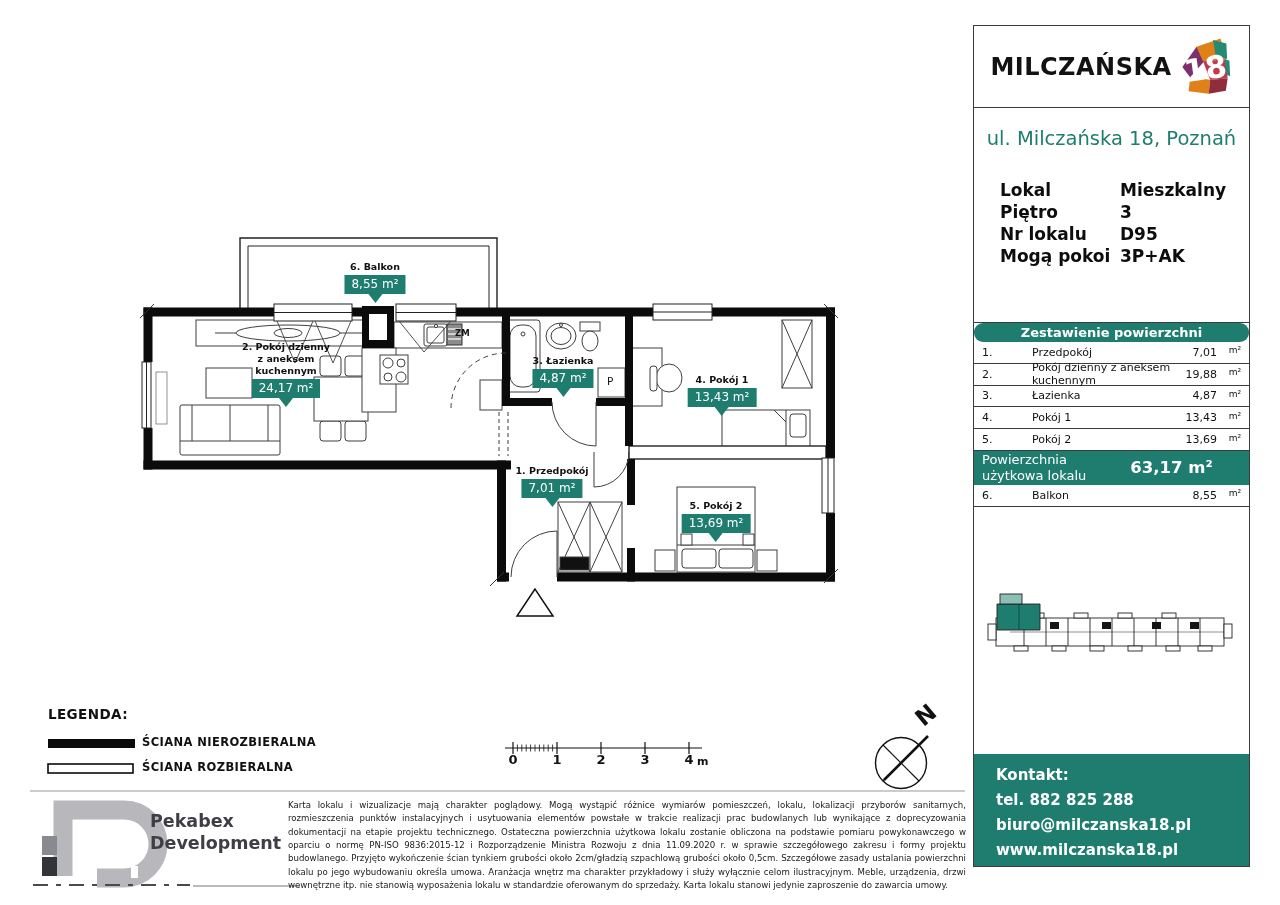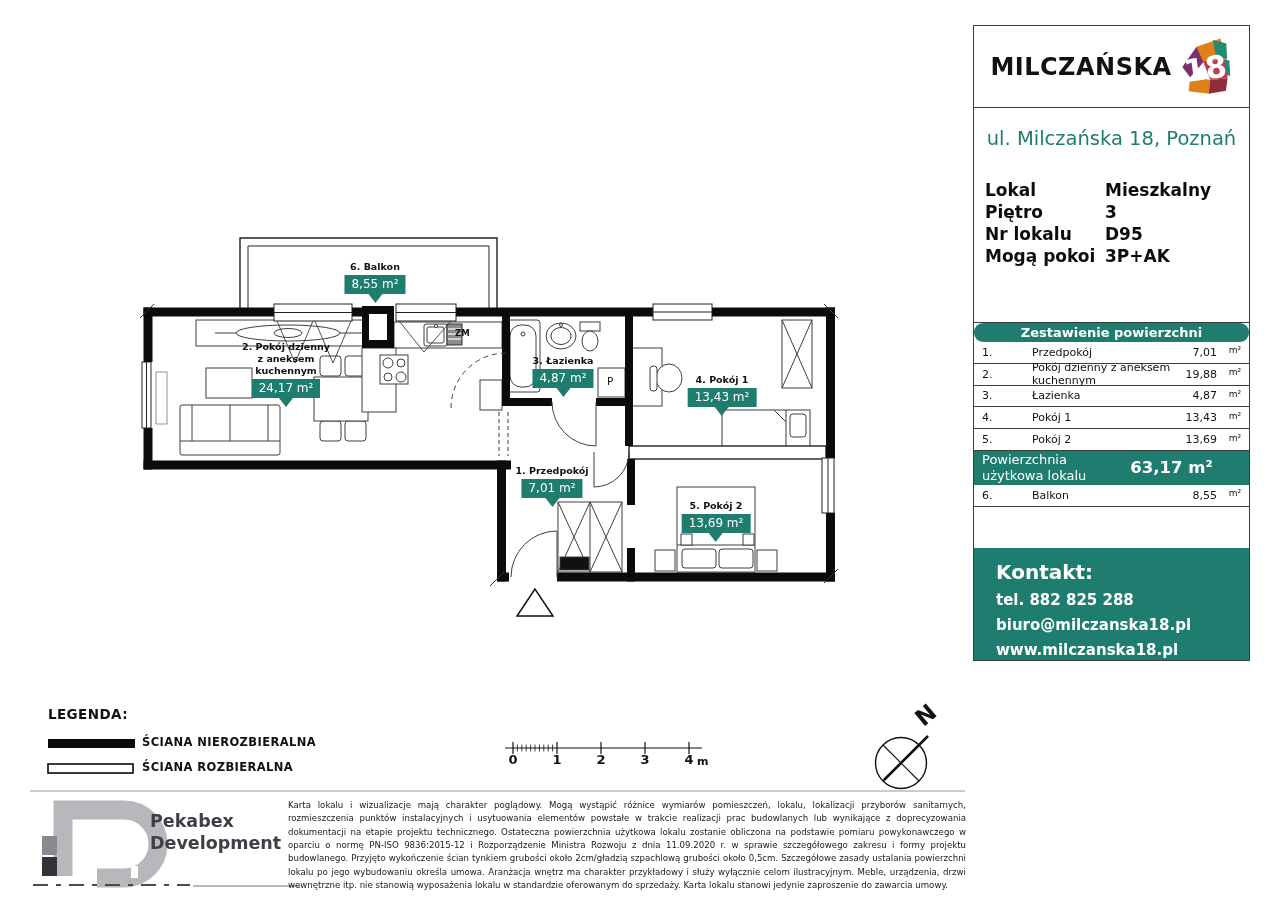--- a/index.html
+++ b/index.html
@@ -33,45 +33,45 @@
 
   
   .brand-text { position:absolute; left:150px; top:810px; font-size:17.5px; font-weight:700; color:#3e3e46; line-height:22px; }
   .disclaimer {
     position:absolute; left:288px; top:799px; width:678px;
     font-size:8.6px; line-height:1.55; text-align:justify; color:#1a1a1a;
   }
 
   
   .sidebar {
-    position:absolute; left:973px; top:25px; width:277px; height:636px;
+    position:absolute; left:973px; top:25px; width:277px; height:842px;
     border:1px solid #3c3c3c; box-sizing:border-box; background:#fff;
   }
   .logo-sec { height:82px; border-bottom:1px solid #3c3c3c; display:flex; align-items:center; justify-content:center; gap:3px; box-sizing:border-box; }
   .brand-name { font-size:24px; font-weight:800; letter-spacing:0.5px; color:#121212; }
   .addr-sec { height:196px; border-bottom:1px solid #3c3c3c; box-sizing:border-box; }
   .addr { margin-top:19px; text-align:center; color:#1e7d6f; font-size:19.5px; }
-  .detail-rows { margin:30px 0 0 11px; }
+  .detail-rows { margin:30px 0 0 26px; }
   .d-row { display:flex; height:22px; font-size:17px; font-weight:700; color:#0d0d0d; }
   .d-label { width:120px; }
   .tbl-header { height:19px; background:#1e7d6f; color:#fff; text-align:center; font-size:13px; font-weight:700; line-height:19px;border-radius:9px; }
   .t-row { display:flex; align-items:center; height:21.8px; border-bottom:1px solid #3c3c3c; font-size:11px; color:#111; box-sizing:border-box; padding:0 8px 0 8px; }
   .t-no { width:26px; }
   .t-name { flex:1; text-align:left;margin-left:24px; }
   .t-val { width:38px; text-align:right; }
   .t-unit { width:24px; text-align:right; font-size:9px; position:relative; top:-2px; }
   .t-total { height:34px; background:#1e7d6f; color:#fff; display:flex; align-items:center; padding:0 10px 0 8px; box-sizing:border-box; }
   .t-total-label { width:122px; font-size:13px; line-height:1.22; }
   .t-total-val { flex:1; text-align:center; font-weight:700; font-size:16.5px; }
   .locator { position:absolute; left:10px; top:560px; }
   .contact {
     position:absolute; left:0; bottom:0; width:100%; height:112px;
     background:#1e7d6f; color:#fff; box-sizing:border-box; padding:12px 12px 0 22px;
   }
-  .c-title { font-size:20px; font-weight:700; }
+  .c-title { font-size:15px; font-weight:700; }
   .c-line { font-size:15px; font-weight:700; margin-top:7px; }
 </style>
 </head>
 <body>
 
 <div id="page">
 
   <svg width="975" height="905" viewBox="0 0 975 905" style="position:absolute;left:0;top:0;">
 
     <g fill="none" stroke="#222" stroke-width="1.4">

